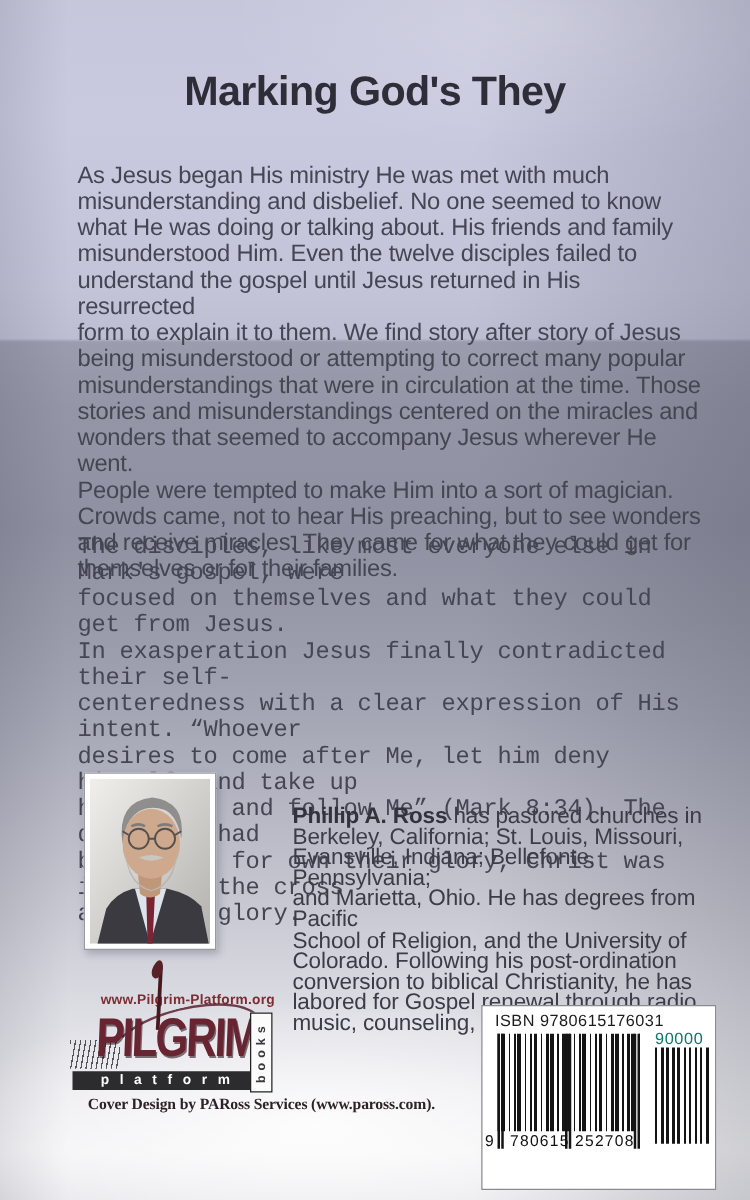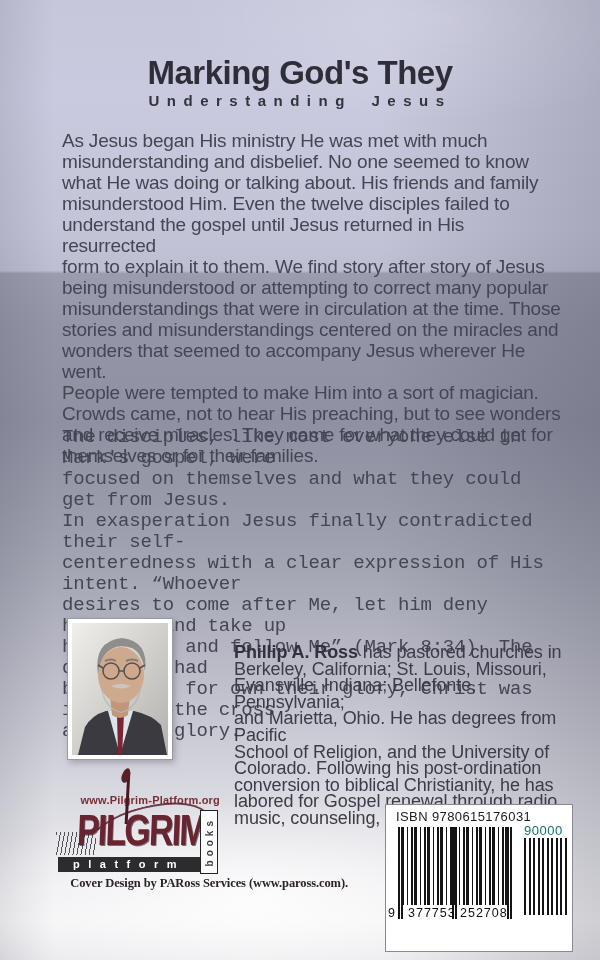--- a/index.html
+++ b/index.html
@@ -71,21 +71,21 @@
   .logo-word{
     position:absolute;left:38px;top:36px;width:130px;text-align:center;
     font-size:37px;font-weight:bold;color:#682430;letter-spacing:-2px;
     transform:scale(0.92,1.18) skewX(-3deg);transform-origin:left top;
     text-transform:uppercase;text-shadow:1px 1px 0 rgba(30,8,12,0.55);
   }
   .logo-platform-bar{
     position:absolute;left:18px;top:87px;width:142px;height:15px;
     background:#2c2c2f;color:#fff;
     font-size:11px;font-weight:bold;letter-spacing:8.5px;
-    line-height:15px;padding-left:15px;box-sizing:border-box;
+    line-height:15px;padding-left:15px;box-sizing:border-box;text-align:center;
   }
   .logo-books-tab{
     position:absolute;left:160px;top:40px;width:16px;height:62px;
     background:#fbfbfb;border:1.5px solid #222;
     display:flex;align-items:center;justify-content:center;
   }
   .logo-books-label{
     writing-mode:vertical-rl;transform:rotate(180deg);
     font-size:10px;font-weight:bold;color:#3a3a3e;letter-spacing:4px;
   }
@@ -118,21 +118,20 @@
     position:absolute;left:138px;top:33px;width:44px;height:77px;
     background:repeating-linear-gradient(90deg,#141414 0 2px,#fff 2px 5px,#141414 5px 7px,#fff 7px 9px);
   }
 </style>
 </head>
 <body>
 
 <div class="cover">
 
   <div class="title">Marking God's They</div>
-  <div class="subtitle">Understanding Jesus</div>
 
   <div class="para" id="para1">As Jesus began His ministry He was met with much
 misunderstanding and disbelief. No one seemed to know
 what He was doing or talking about. His friends and family
 misunderstood Him. Even the twelve disciples failed to
 understand the gospel until Jesus returned in His resurrected
 form to explain it to them. We find story after story of Jesus
 being misunderstood or attempting to correct many popular
 misunderstandings that were in circulation at the time. Those
 stories and misunderstandings centered on the miracles and
@@ -202,19 +201,19 @@
   <div class="barcode-box">
     <div class="isbn-label">ISBN 9780615176031</div>
     <div class="bars-main"></div>
     <div class="guard g1"></div>
     <div class="guard g2"></div>
     <div class="guard g3"></div>
     <div class="guard g4"></div>
     <div class="guard g5"></div>
     <div class="guard g6"></div>
     <div class="digits d1">9</div>
-    <div class="digits d2">377753</div>
+    <div class="digits d2">780615</div>
     <div class="digits d3">252708</div>
     <div class="price-label">90000</div>
     <div class="bars-supp"></div>
   </div>
 
 </div>
 
 </body></html>

